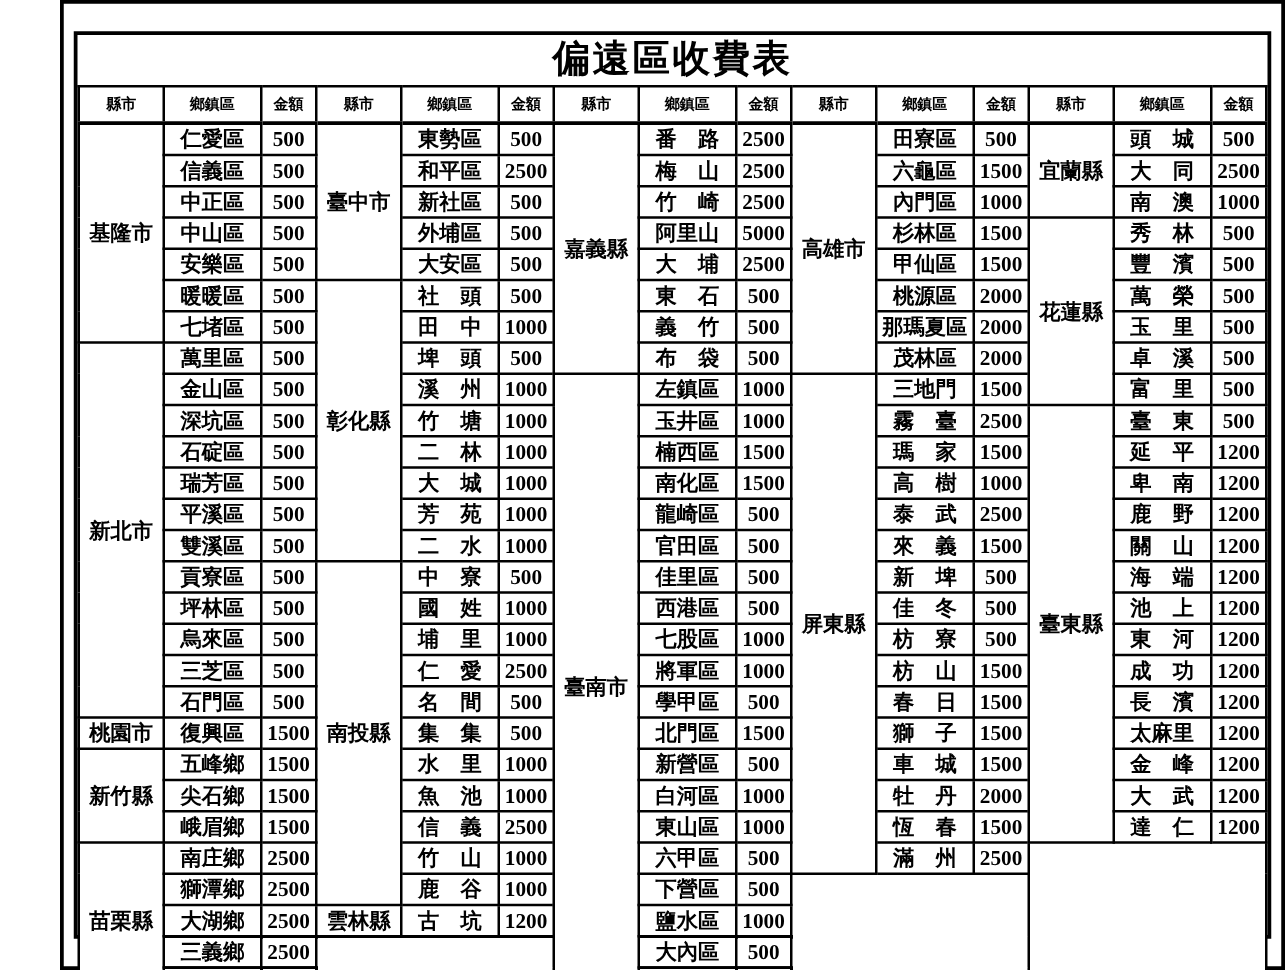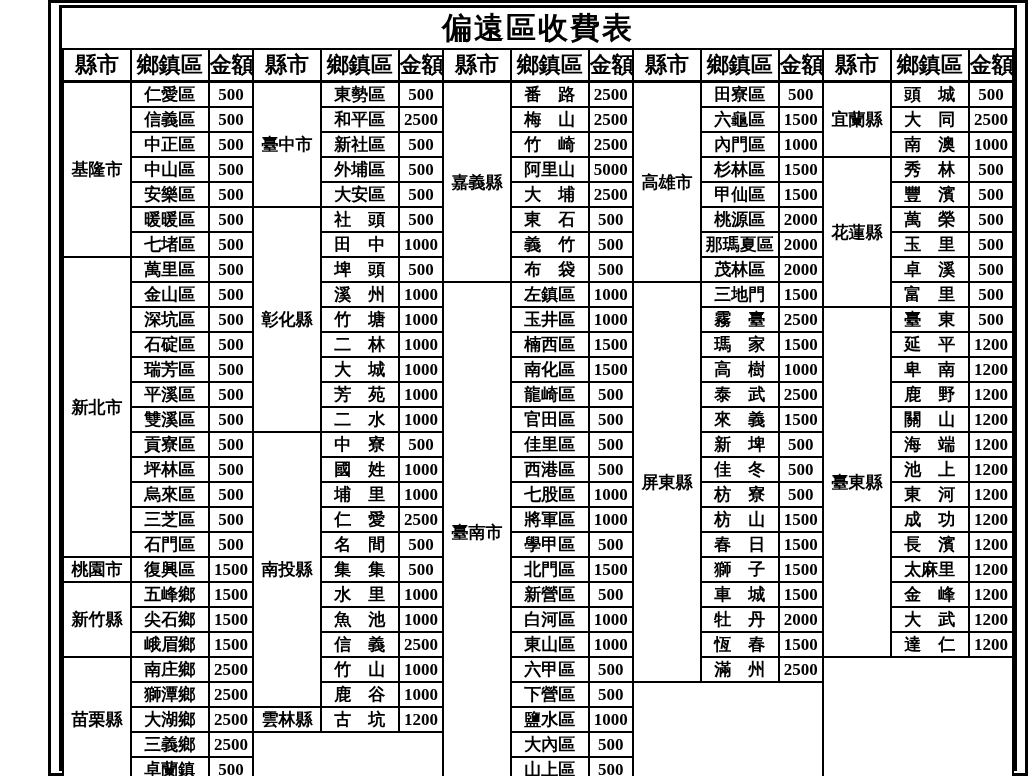--- a/index.html
+++ b/index.html
@@ -3,41 +3,41 @@
 <meta charset="utf-8">
 <style>
   html,body{margin:0;padding:0;}
   body{
     width:1028px;height:776px;background:#fff;color:#000;
     font-family:"Liberation Serif","DejaVu Serif",serif;
     position:relative;
   }
   .page-frame{
     position:absolute;inset:0;border:3px solid #000;
-    box-sizing:border-box;padding:2px 8px;background:#fff;margin-left:48px;
+    box-sizing:border-box;padding:22px 8px;background:#fff;margin-left:48px;
   }
   .sheet{
     border:3px solid #000;box-sizing:border-box;
     height:100%;width:100%;display:flex;flex-direction:column;background:#fff;
   }
   .title{
     height:40px;line-height:40px;text-align:center;
     font-size:30px;font-weight:bold;letter-spacing:2px;
   }
   table.fee{
     border-collapse:collapse;table-layout:fixed;width:100%;
     height:calc(100% - 40px);
   }
   table.fee th, table.fee td{
     border:2px solid #000;text-align:center;vertical-align:middle;
     font-weight:bold;padding:0;overflow:hidden;white-space:nowrap;
     background:#fff;
   }
   table.fee thead th{
-    font-size:22px;height:27px;border-bottom:3px solid #000;
+    font-size:12px;height:27px;border-bottom:3px solid #000;
   }
   table.fee td{font-size:17px;}
   table.fee td.amount{font-size:17px;}
   table.fee td.blank{background:#fff;}
   col.c-county{width:7.15%;}
   col.c-district{width:8.2%;}
   col.c-amount{width:4.65%;}
 </style>
 </head>
 <body>

